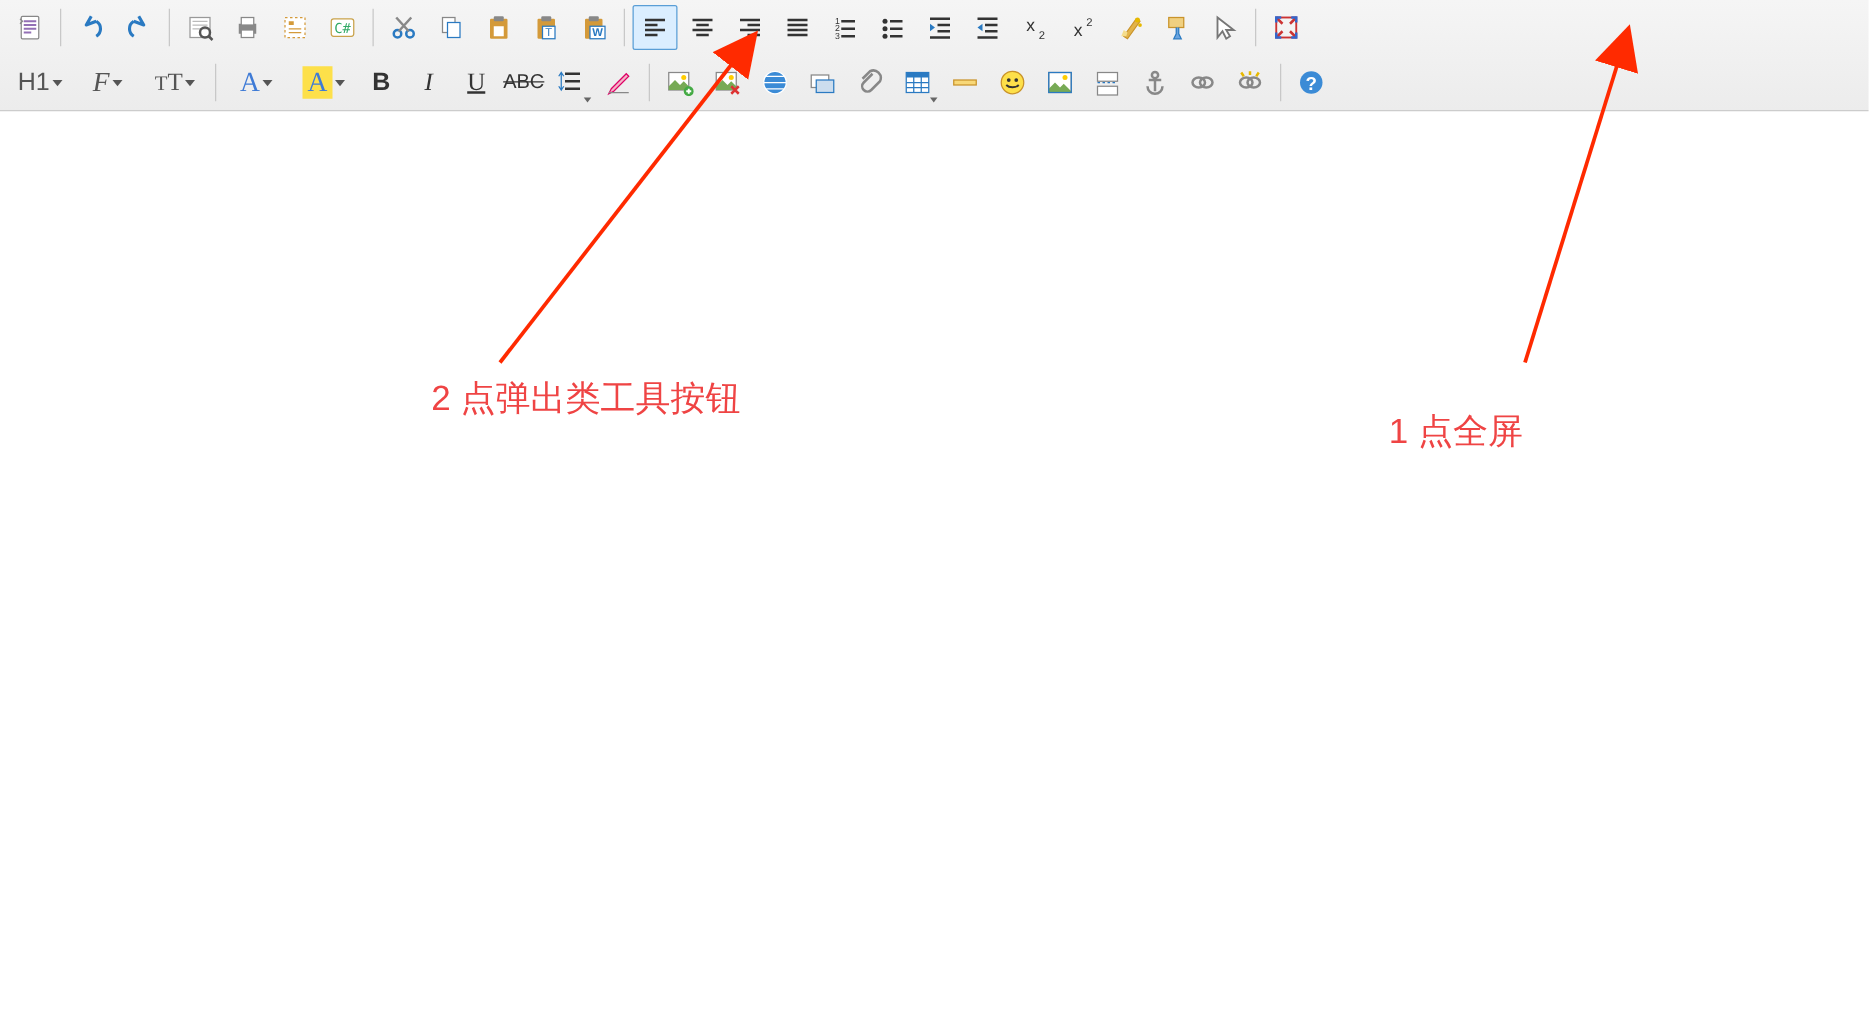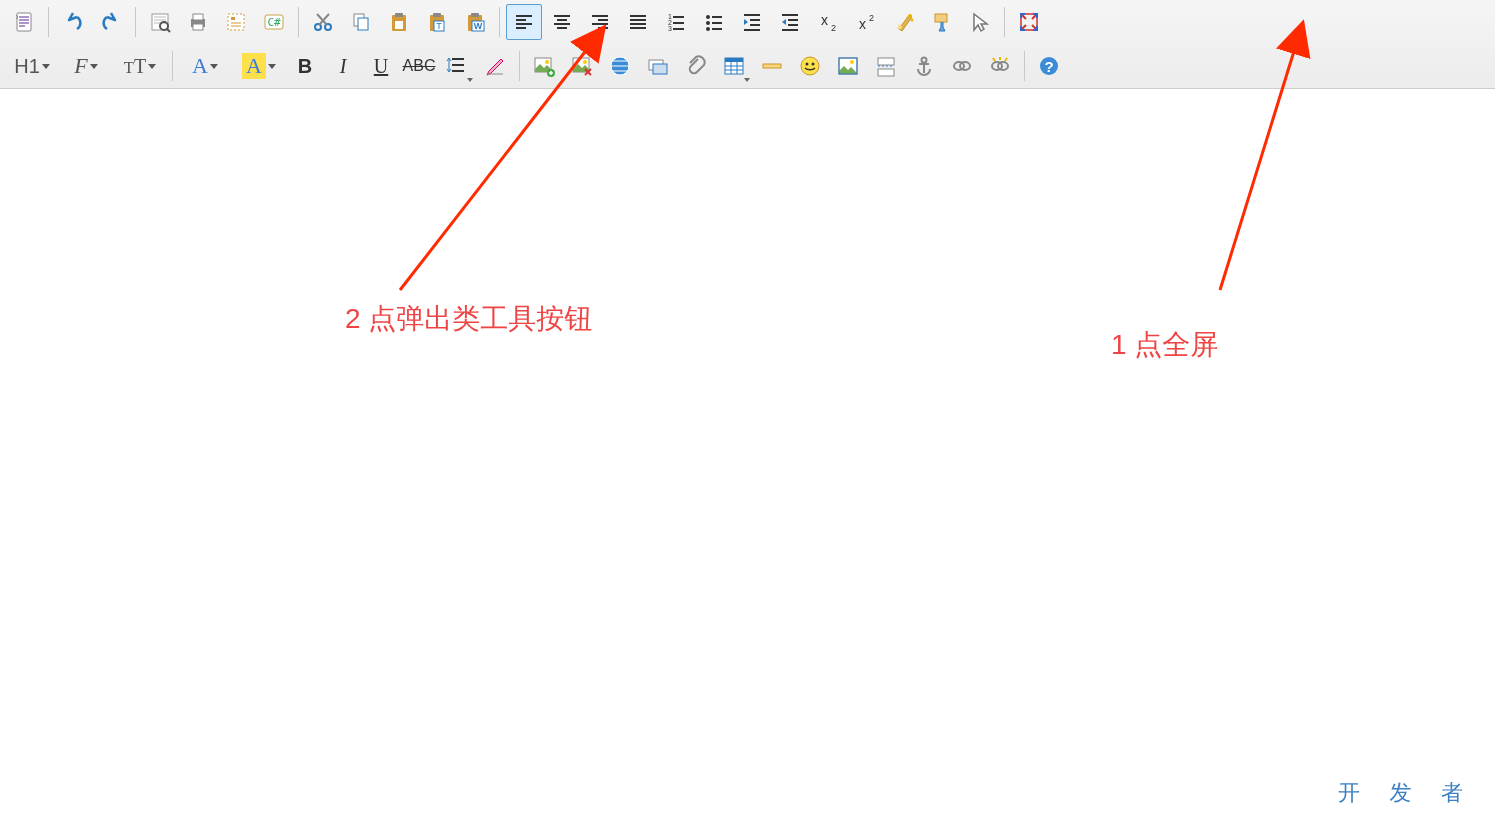--- a/index.html
+++ b/index.html
@@ -432,14 +432,13 @@
       <path d="M0 0L12 6L0 12z" fill="#ff2a00"></path>
     </marker>
   </defs>
   <line x1="1220" y1="290" x2="1295" y2="48" stroke="#ff2a00" stroke-width="3" marker-end="url(#ah2)"></line>
 </svg>
 
 <div class="annotation" style="left:345px;top:300px;">2 点弹出类工具按钮</div>
 <div class="annotation" style="left:1111px;top:290px;margin-top:36px;">1 点全屏</div>
 
 <div class="watermark">
-  <div class="line1">开 发 者</div>
 </div>
 
 </body></html>

